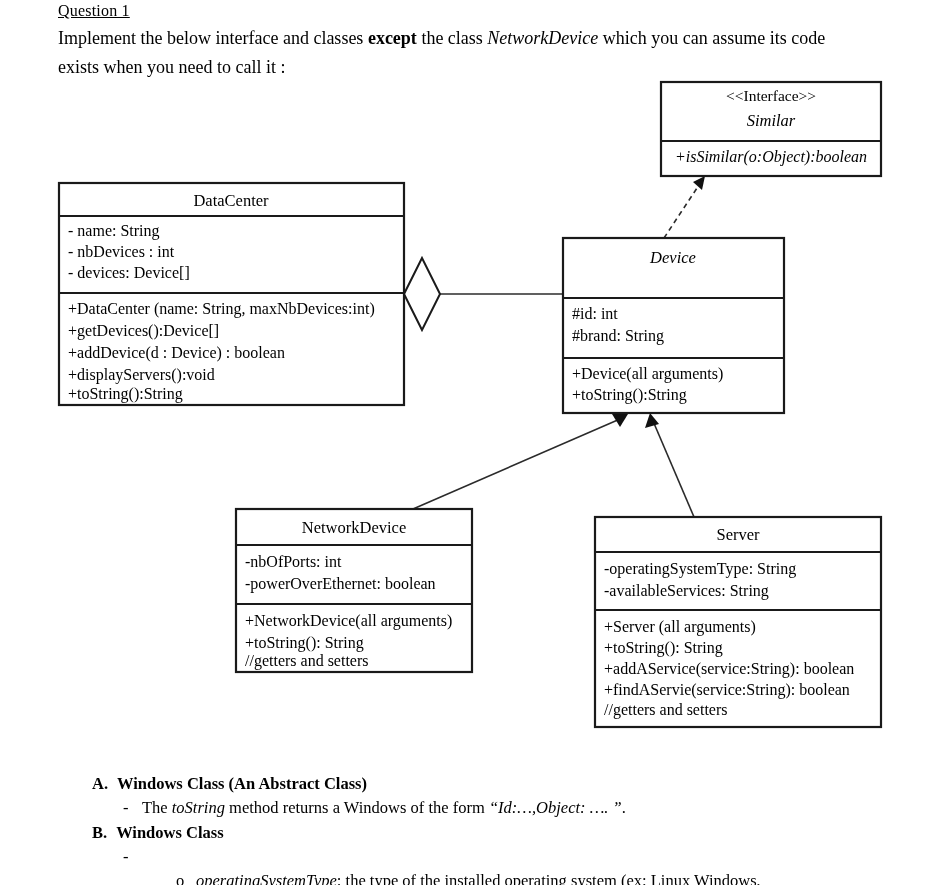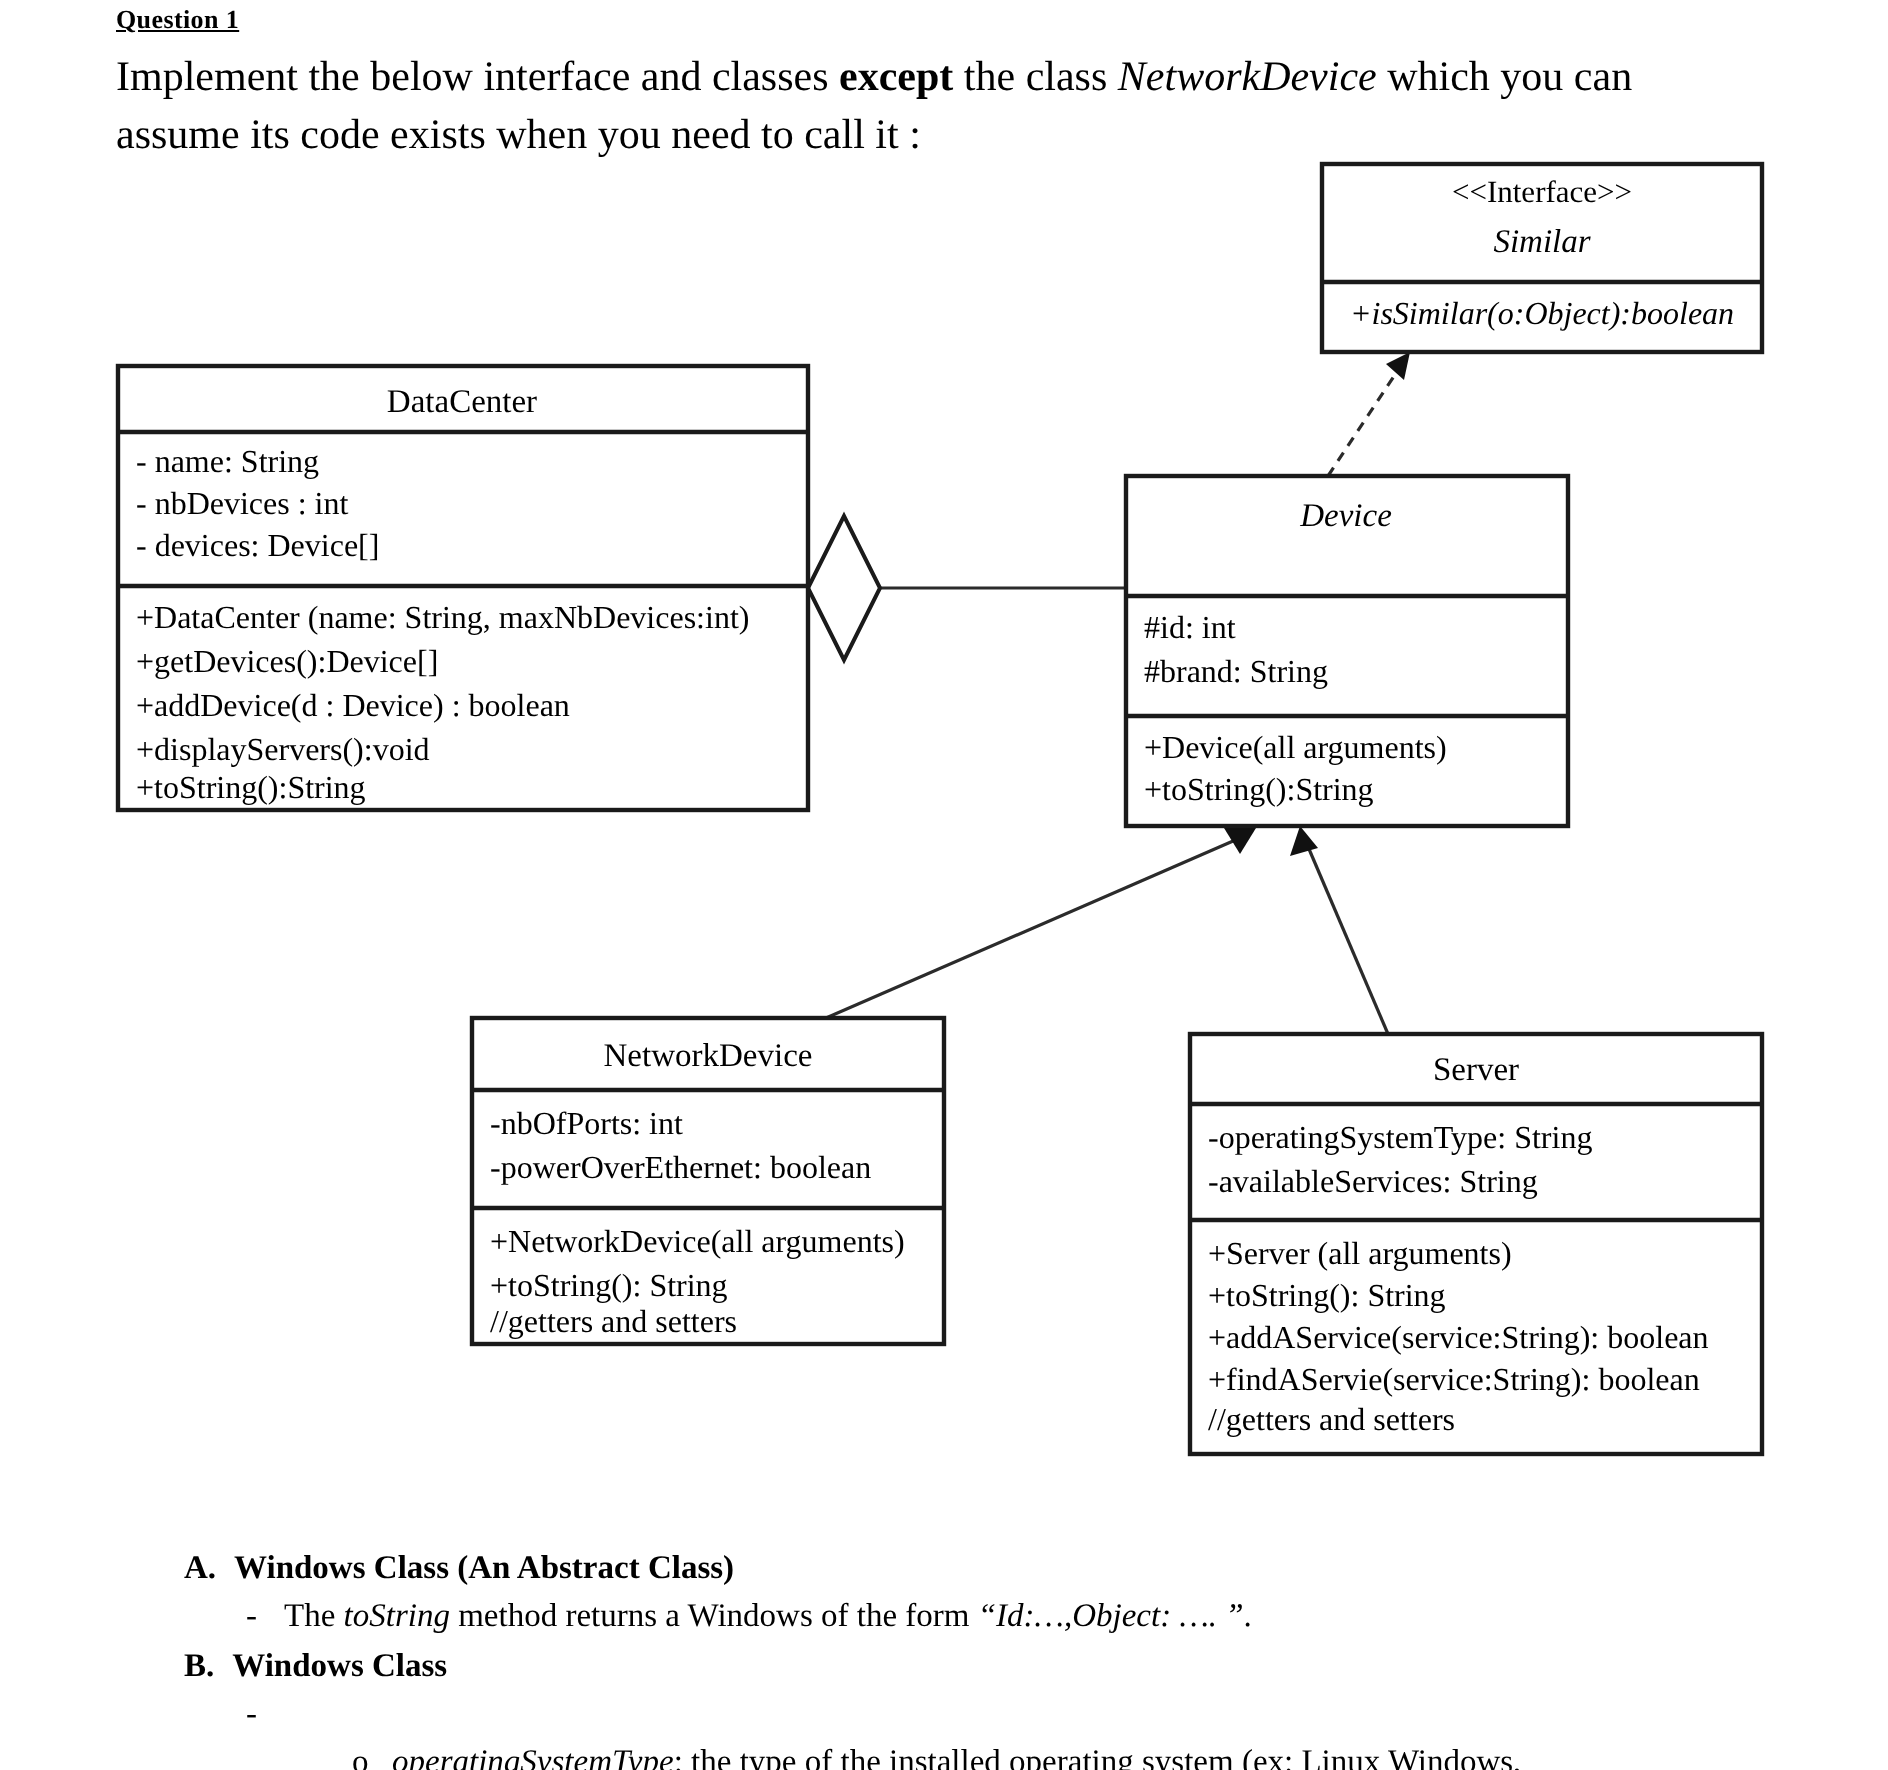--- a/index.html
+++ b/index.html
@@ -14,31 +14,31 @@
     font-family: "Liberation Serif", serif;
     color: #000000;
     overflow: hidden;
   }
 
   
   .q-heading {
     position: absolute;
     left: 58px;
     top: 2px;
-    font-size: 13px;
-    font-weight: bold;
+    font-size: 16px;
+    font-weight: normal;
     text-decoration: underline;
     letter-spacing: 0.2px;
   }
   .intro {
     position: absolute;
     left: 58px;
     top: 24px;
     width: 810px;
-    font-size: 21px;
+    font-size: 18px;
     line-height: 29px;
   }
   .intro b { font-weight: bold; }
   .intro i { font-style: italic; }
 
   
   #uml-canvas {
     position: absolute;
     left: 0;
     top: 0;

